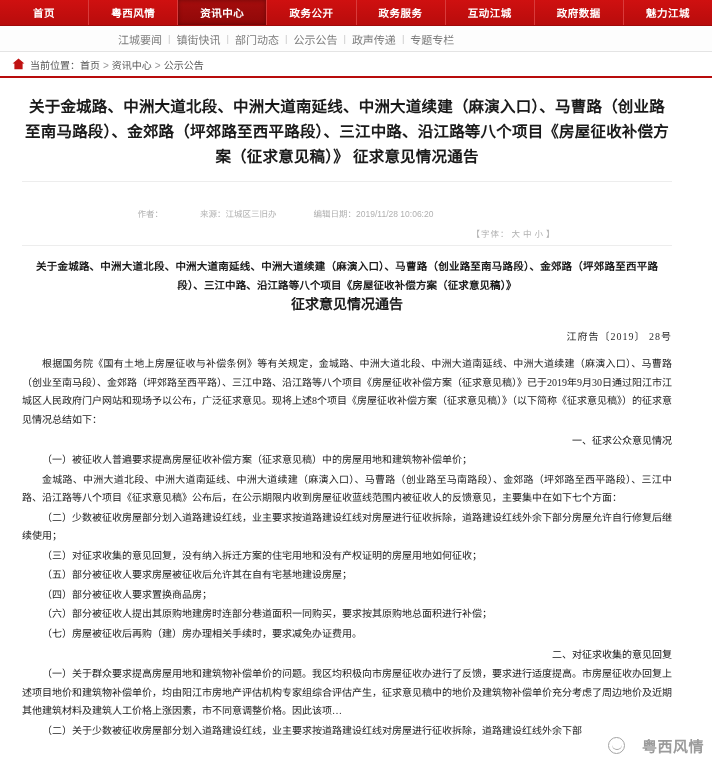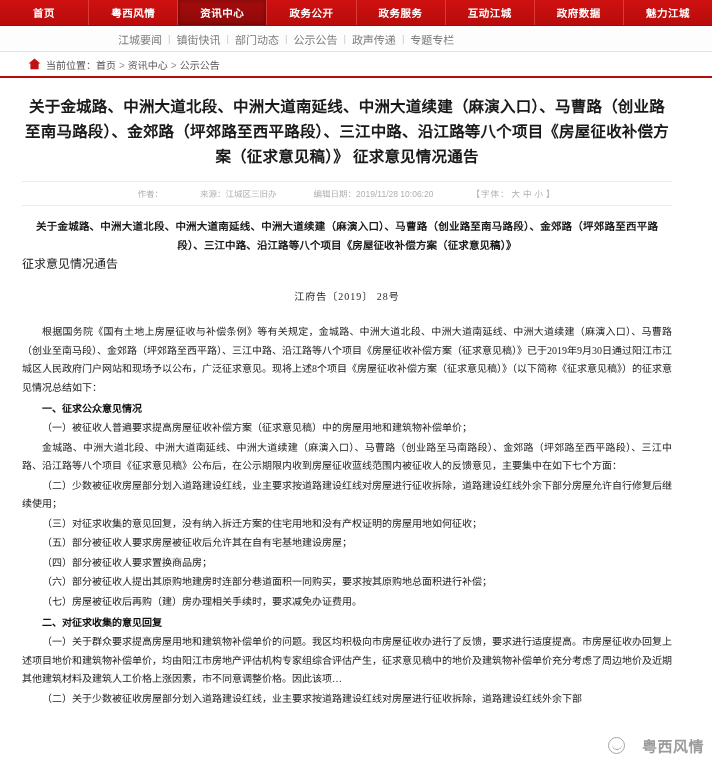--- a/index.html
+++ b/index.html
@@ -58,21 +58,21 @@
     font-size:9.5px;
     color:#c9c9c9;
     margin:0 6px;
   }
 
   
   .breadcrumb-wrap {
     height:26px;
     display:flex;
     align-items:center;
-    padding-left:28px;
+    padding-left:12px;
     background:#ffffff;
     border-bottom:2px solid #b80c0c;
   }
   .home-icon {
     width:13px; height:12px;
     margin-right:5px;
     flex:0 0 auto;
     position:relative;
   }
   .home-icon svg { display:block; }
@@ -103,68 +103,69 @@
     border-top:1px solid #ededed;
     border-bottom:1px solid #ededed;
     display:flex;
     align-items:center;
     justify-content:center;
     gap:37px;
     font-size:8.5px;
     color:#b0b0b0;
     white-space:nowrap;
   }
-  .meta-bar .fs-ctrl { letter-spacing:1px; }
+  .meta-bar .fs-ctrl { letter-spacing:1px;margin-top:40px; }
   .meta-bar .fs-ctrl span { cursor:pointer; margin:0 1px; }
 
   
   .doc {
     margin-top:11px;
     font-family:"Liberation Serif", "DejaVu Serif", serif;
     color:#1b1b1b;
   }
   .doc-head {
     font-size:10.5px;
     font-weight:bold;
     line-height:19px;
     text-align:justify;
     text-align-last:center;
     padding:0 14px;
     letter-spacing:0.1px;
   }
   .doc-head-last {
-    font-size:12px;
-    font-weight:normal;
+    font-size:14px;
+    font-weight:bold;
     line-height:19px;
-    text-align:left;
+    text-align:center;
   }
   .doc-number {
     margin-top:14px;
-    margin-bottom:20px;
-    text-align:center;
+    margin-bottom:12px;
+    text-align:right;
     font-size:10px;
     color:#2a2a2a;
     letter-spacing:1px;
   }
   .doc p {
     font-size:10px;
     line-height:18.5px;
     text-align:justify;
     text-justify:inter-ideograph;
     color:#1b1b1b;
     margin-bottom:1px;
   }
   .doc p.indent { text-indent:2em; }
   .doc h3 {
     font-size:10px;
     line-height:19px;
-    font-weight:bold;
+    font-weight:normal;
     text-indent:2em;
     color:#111111;
     margin:2px 0 1px 0;
+    text-align:right;
   }
 
   
   .watermark {
     position:absolute;
     right:8px;
     bottom:26px;
     display:flex;
     align-items:center;
     gap:17px;

